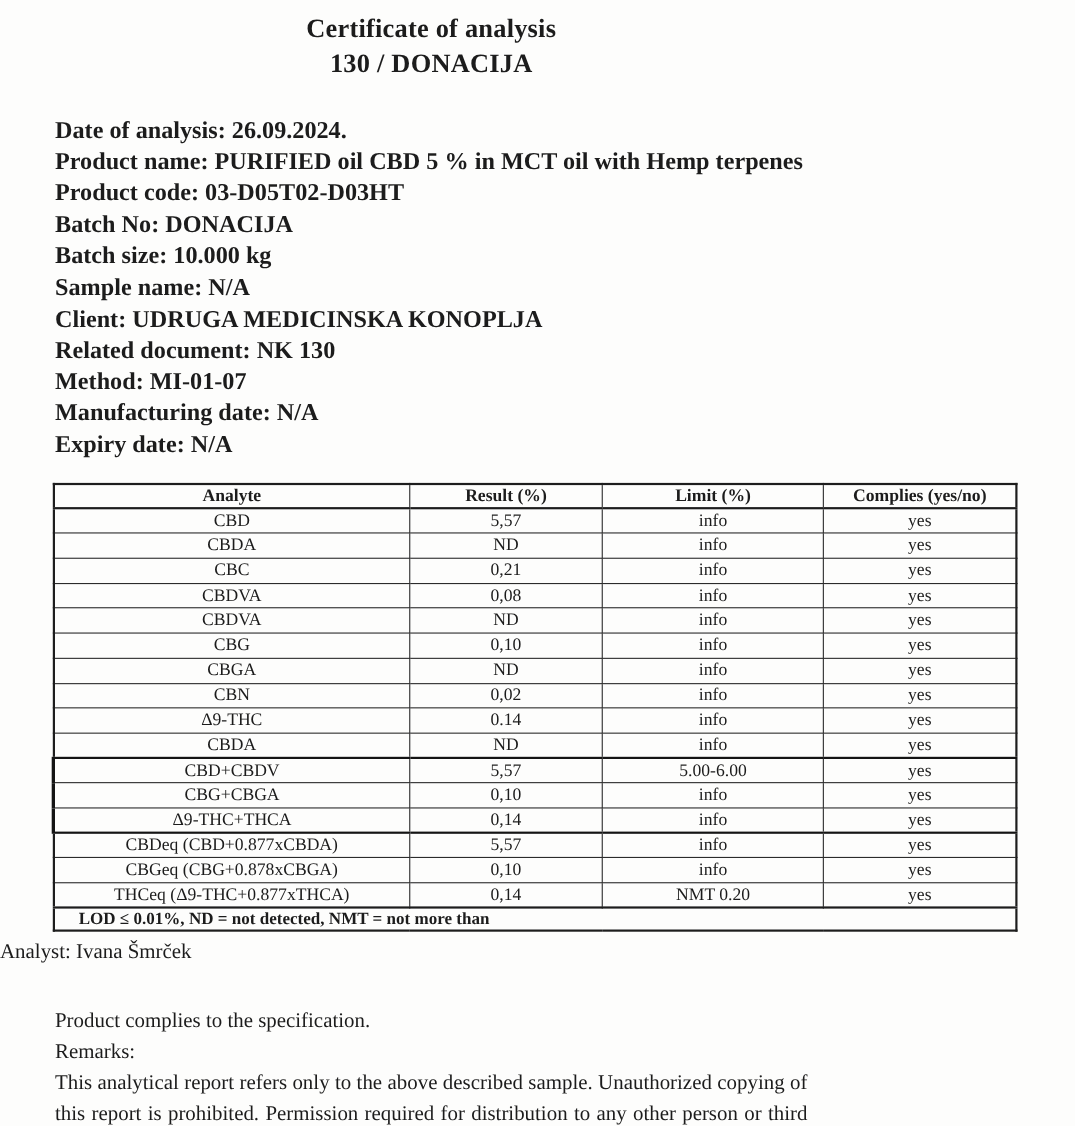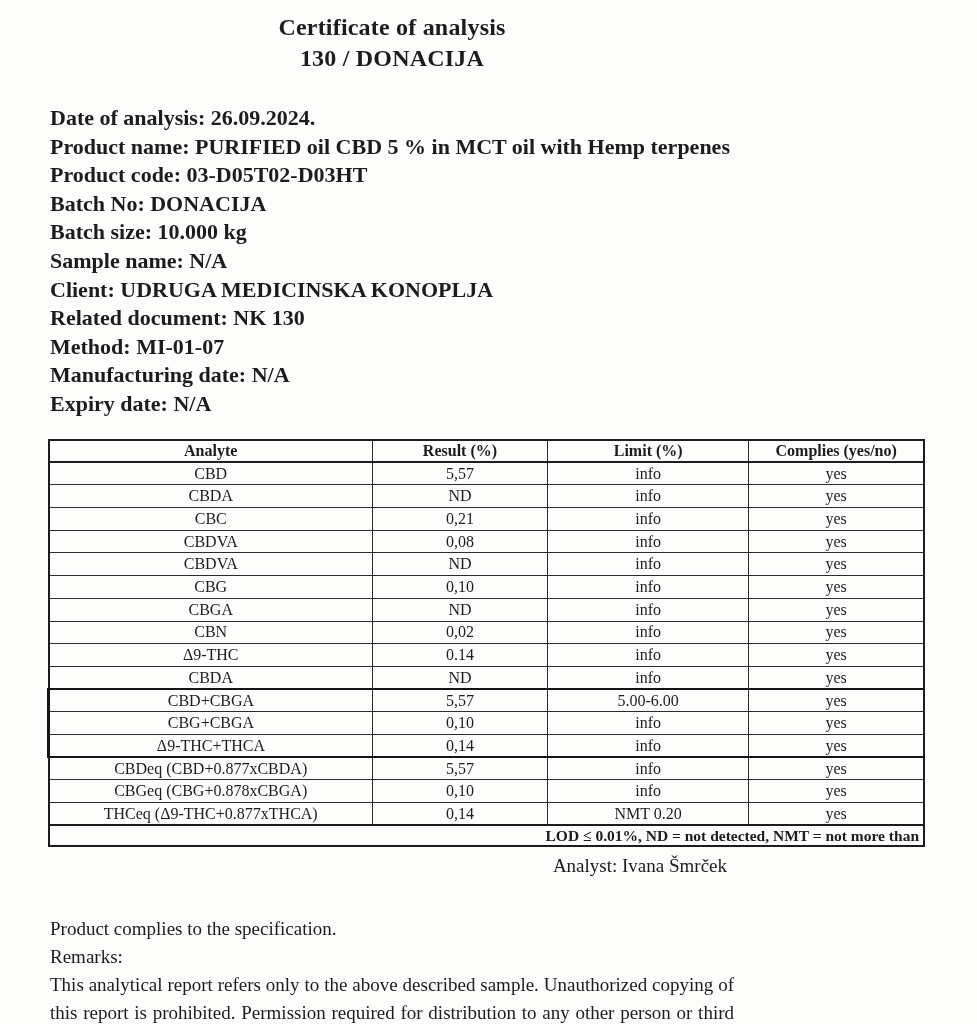--- a/index.html
+++ b/index.html
@@ -41,30 +41,30 @@
     padding: 0 4px;
     overflow: hidden;
     white-space: nowrap;
   }
   .results-table { border: 2px solid #1d1d1d; }
   .results-table th { font-weight: bold; border-bottom: 2px solid #1d1d1d; }
   .results-table tr.sum-start td { border-top: 2.5px solid #141414; }
   .results-table tr.sum-end td { border-bottom: 2.5px solid #141414; }
   .results-table tr.sum-block td:first-child { border-left: 3px solid #141414; }
   .results-table td.footnote-cell {
-    text-align: right;
+    text-align: left;
     font-weight: bold;
     border-top: 2px solid #1d1d1d;
-    padding-left: 2px;
+    padding-left: 22px;
     height: 21px;
     font-size: 15.5px;
   }
   
   .analyst-line {
-    text-align: right;
+    text-align: left;
     margin: 8px 57px 0 0;
     font-size: 19px;
   }
   
   .footer-block { margin: 38px 50px 0 50px; font-size: 19px; }
   .footer-line { line-height: 28px; }
   .disclaimer { text-align: justify; line-height: 28px; }
 </style>
 </head>
 <body>
@@ -160,21 +160,21 @@
           <td>info</td>
           <td>yes</td>
         </tr>
         <tr>
           <td>CBDA</td>
           <td>ND</td>
           <td>info</td>
           <td>yes</td>
         </tr>
         <tr class="sum-block sum-start">
-          <td>CBD+CBGA</td>
+          <td>CBD+CBDV</td>
           <td>5,57</td>
           <td>5.00-6.00</td>
           <td>yes</td>
         </tr>
         <tr class="sum-block">
           <td>CBG+CBGA</td>
           <td>0,10</td>
           <td>info</td>
           <td>yes</td>
         </tr>

